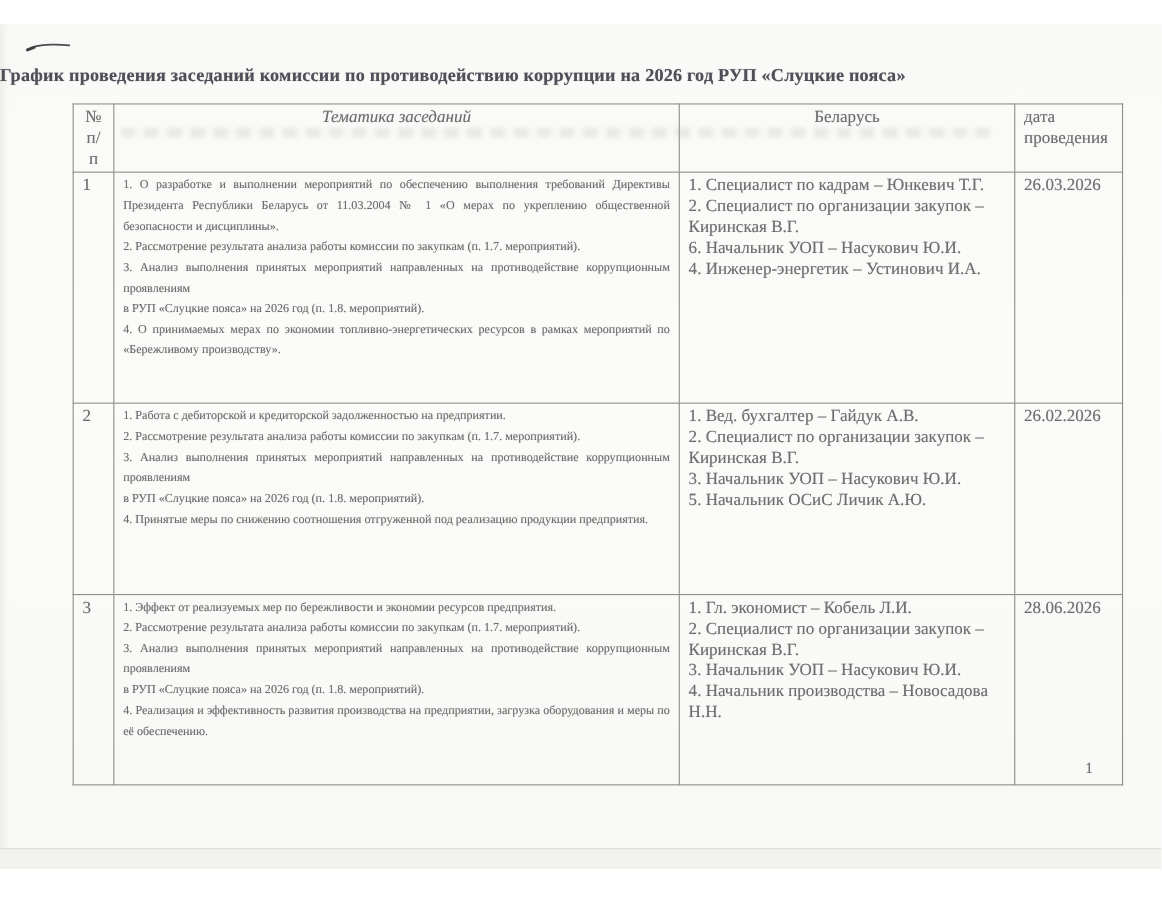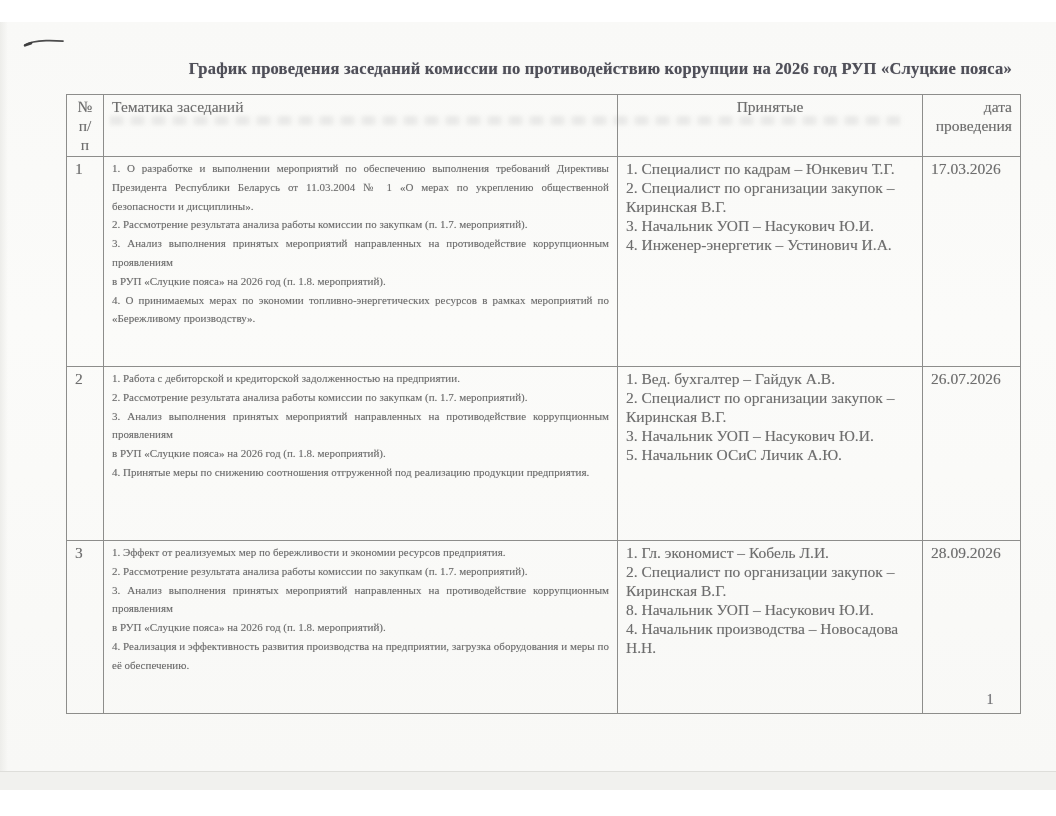--- a/index.html
+++ b/index.html
@@ -30,21 +30,21 @@
     border-top: 1px solid #dededa;
   }
   .pen-mark {
     position: absolute;
     left: 22px; top: 34px;
   }
   .doc-title {
     position: absolute;
     left: 0; top: 59px;
     width: 1012px;
-    text-align: right;
+    text-align: left;
     font-size: 16.5px;
     font-weight: bold;
     color: #4f4f58;
     letter-spacing: 0.2px;
     text-shadow: 0 0 0.8px rgba(80,80,95,0.55);
   }
   .ghost-line {
     position: absolute;
     left: 110px; top: 116px;
     width: 790px; height: 9px;
@@ -62,23 +62,23 @@
     color: #6e6e6e;
     text-shadow: 0 0 0.7px rgba(110,110,110,0.45);
   }
   table.schedule th, table.schedule td {
     border: 1px solid #8d8d8b;
     vertical-align: top;
     padding: 2px 8px;
     font-weight: normal;
   }
   th.h-num  { text-align: center; white-space: pre-line; font-size: 15.5px; line-height: 19px; padding: 2px 2px; }
-  th.h-topic{ text-align: left;   font-size: 15.5px; line-height: 19px; height: 38px; }
+  th.h-topic{ text-align: center;   font-size: 15.5px; line-height: 19px; height: 38px; font-style: italic; }
   th.h-spk  { text-align: center; font-size: 15.5px; line-height: 19px; }
-  th.h-date { text-align: right; white-space: pre-line; font-size: 15.5px; line-height: 19px; padding: 2px 2px; }
+  th.h-date { text-align: left; white-space: pre-line; font-size: 15.5px; line-height: 19px; padding: 2px 2px; }
   td.c-num  { text-align: left; padding-left: 7px; font-size: 15.5px; line-height: 19px; }
   td.c-topic{
     text-align: justify;
     white-space: pre-line;
     font-size: 11px;
     line-height: 18.8px;
   }
   td.c-spk  {
     text-align: left;
     white-space: pre-line;
@@ -120,61 +120,61 @@
     <col style="width:37px">
     <col style="width:514px">
     <col style="width:305px">
     <col style="width:98px">
   </colgroup>
   <thead>
     <tr>
       <th class="h-num">№
 п/п</th>
       <th class="h-topic">Тематика заседаний</th>
-      <th class="h-spk">Принятые</th>
+      <th class="h-spk">Беларусь</th>
       <th class="h-date">дата
 проведения</th>
     </tr>
   </thead>
   <tbody>
     <tr class="r1">
       <td class="c-num">1</td>
       <td class="c-topic">1. О разработке и выполнении мероприятий по обеспечению выполнения требований Директивы Президента Республики Беларусь от 11.03.2004 № 1 «О мерах по укреплению общественной безопасности и дисциплины».
 2. Рассмотрение результата анализа работы комиссии по закупкам (п. 1.7. мероприятий).
 3. Анализ выполнения принятых мероприятий направленных на противодействие коррупционным проявлениям
 в РУП «Слуцкие пояса» на 2026 год (п. 1.8. мероприятий).
 4. О принимаемых мерах по экономии топливно-энергетических ресурсов в рамках мероприятий по «Бережливому производству».</td>
       <td class="c-spk">1. Специалист по кадрам – Юнкевич Т.Г.
 2. Специалист по организации закупок – Киринская В.Г.
-3. Начальник УОП – Насукович Ю.И.
+6. Начальник УОП – Насукович Ю.И.
 4. Инженер-энергетик – Устинович И.А.</td>
-      <td class="c-date">17.03.2026</td>
+      <td class="c-date">26.03.2026</td>
     </tr>
     <tr class="r2">
       <td class="c-num">2</td>
       <td class="c-topic">1. Работа с дебиторской и кредиторской задолженностью на предприятии.
 2. Рассмотрение результата анализа работы комиссии по закупкам (п. 1.7. мероприятий).
 3. Анализ выполнения принятых мероприятий направленных на противодействие коррупционным проявлениям
 в РУП «Слуцкие пояса» на 2026 год (п. 1.8. мероприятий).
 4. Принятые меры по снижению соотношения отгруженной под реализацию продукции предприятия.</td>
       <td class="c-spk">1. Вед. бухгалтер – Гайдук А.В.
 2. Специалист по организации закупок – Киринская В.Г.
 3. Начальник УОП – Насукович Ю.И.
 5. Начальник ОСиС Личик А.Ю.</td>
-      <td class="c-date">26.07.2026</td>
+      <td class="c-date">26.02.2026</td>
     </tr>
     <tr class="r3">
       <td class="c-num">3</td>
       <td class="c-topic">1. Эффект от реализуемых мер по бережливости и экономии ресурсов предприятия.
 2. Рассмотрение результата анализа работы комиссии по закупкам (п. 1.7. мероприятий).
 3. Анализ выполнения принятых мероприятий направленных на противодействие коррупционным проявлениям
 в РУП «Слуцкие пояса» на 2026 год (п. 1.8. мероприятий).
 4. Реализация и эффективность развития производства на предприятии, загрузка оборудования и меры по её обеспечению.</td>
       <td class="c-spk">1. Гл. экономист – Кобель Л.И.
 2. Специалист по организации закупок – Киринская В.Г.
-8. Начальник УОП – Насукович Ю.И.
+3. Начальник УОП – Насукович Ю.И.
 4. Начальник производства – Новосадова Н.Н.</td>
-      <td class="c-date">28.09.2026</td>
+      <td class="c-date">28.06.2026</td>
     </tr>
   </tbody>
 </table>
 
 <div class="page-number">1</div>
 
 </body></html>

